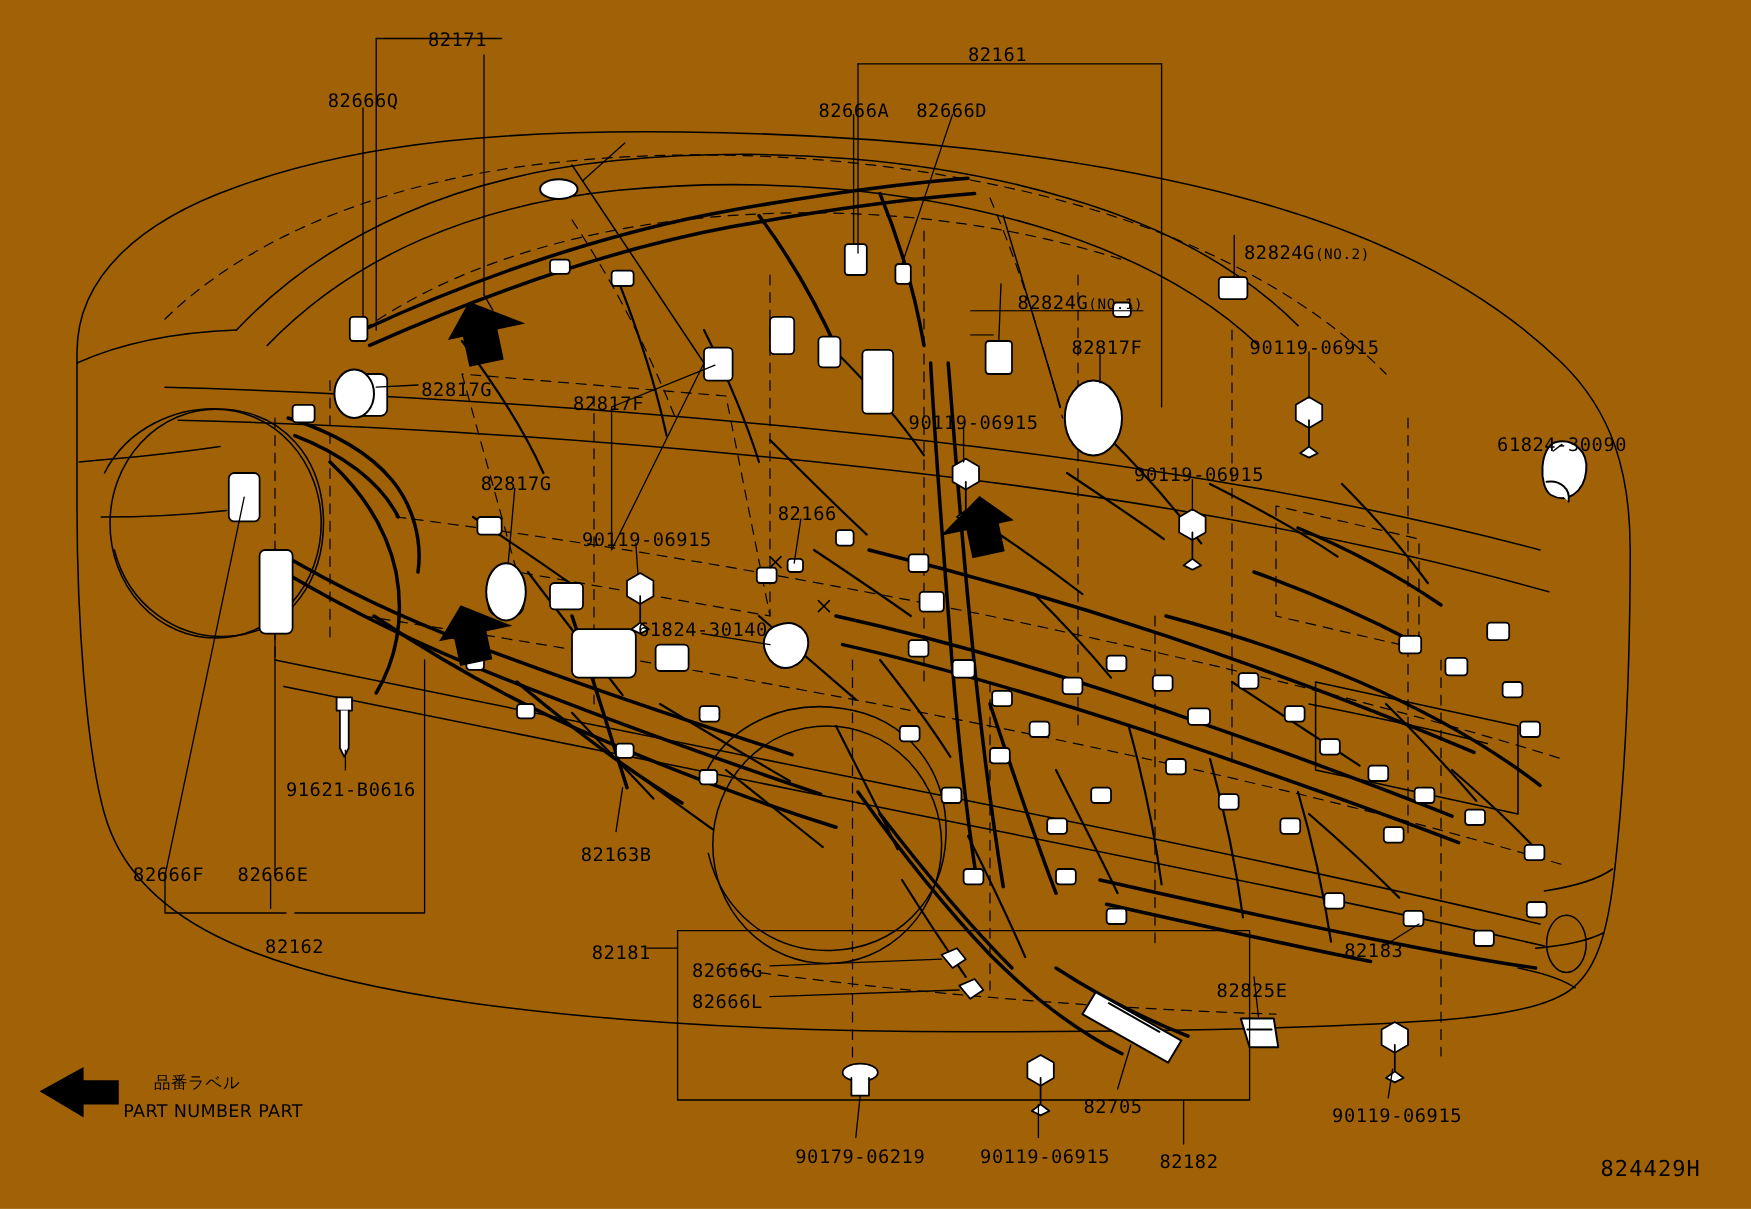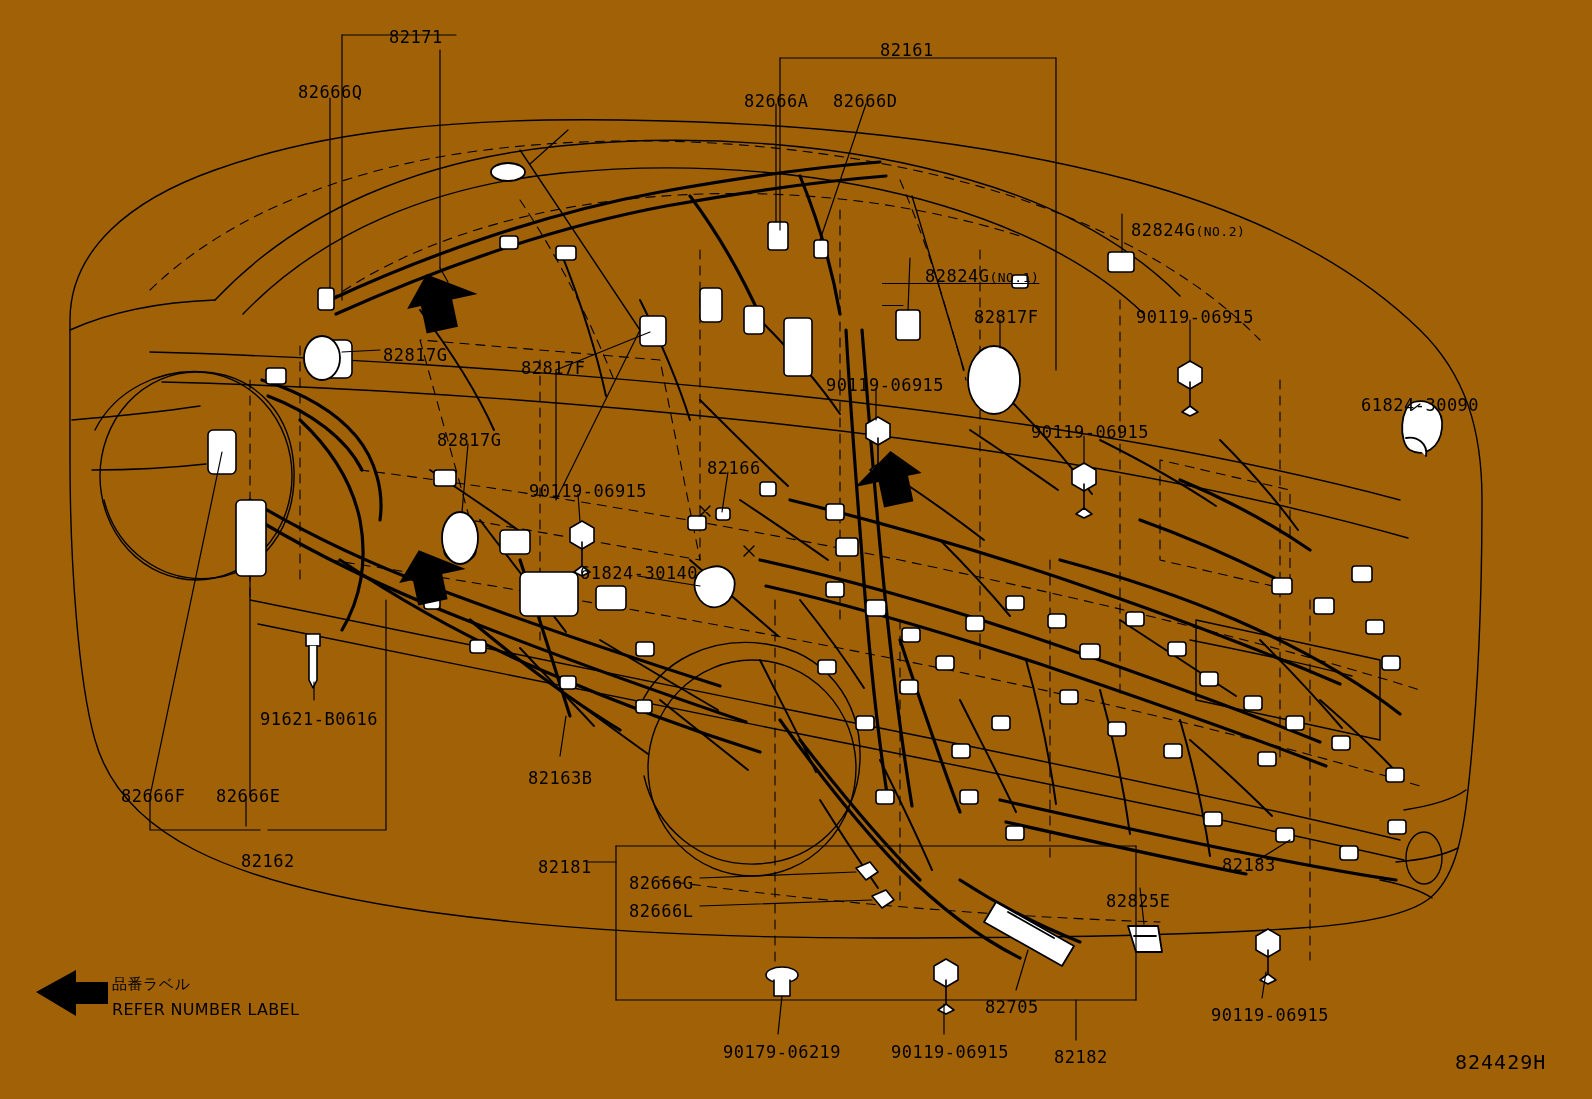--- a/index.html
+++ b/index.html
@@ -28,20 +28,21 @@
     font-size: 17px;
     letter-spacing: 0.5px;
     color: #000000;
     white-space: pre;
     line-height: 1.25;
   }
   .lbl.jp {
     font-family: "DejaVu Sans", sans-serif;
     font-size: 15px;
     letter-spacing: 0.5px;
+    margin-left: 28px;
   }
   .lbl.legend {
     font-family: "DejaVu Sans", sans-serif;
     font-size: 16px;
     letter-spacing: 0.3px;
   }
   .lbl.code {
     font-size: 20px;
     letter-spacing: 1px;
   }
@@ -446,17 +447,17 @@
   <div class="lbl" style="left:629px; top:873px;">82666G</div>
   <div class="lbl" style="left:1106px; top:875px;margin-top:16px;">82825E</div>
   <div class="lbl" style="left:629px; top:901px;">82666L</div>
   <div class="lbl" style="left:985px; top:997px;">82705</div>
   <div class="lbl" style="left:1211px; top:1005px;">90119-06915</div>
   <div class="lbl" style="left:723px; top:1042px;">90179-06219</div>
   <div class="lbl" style="left:891px; top:1042px;">90119-06915</div>
   <div class="lbl" style="left:1054px; top:1047px;">82182</div>
 
   <div class="lbl jp" style="left:112px; top:975px;">品番ラベル</div>
-  <div class="lbl legend" style="left:112px; top:1000px;">REFER NUMBER LABEL</div>
+  <div class="lbl legend" style="left:112px; top:1000px;">PART NUMBER PART</div>
 
   <div class="lbl code" style="left:1455px; top:1050px;">824429H</div>
 
 </div>
 
 </body></html>

